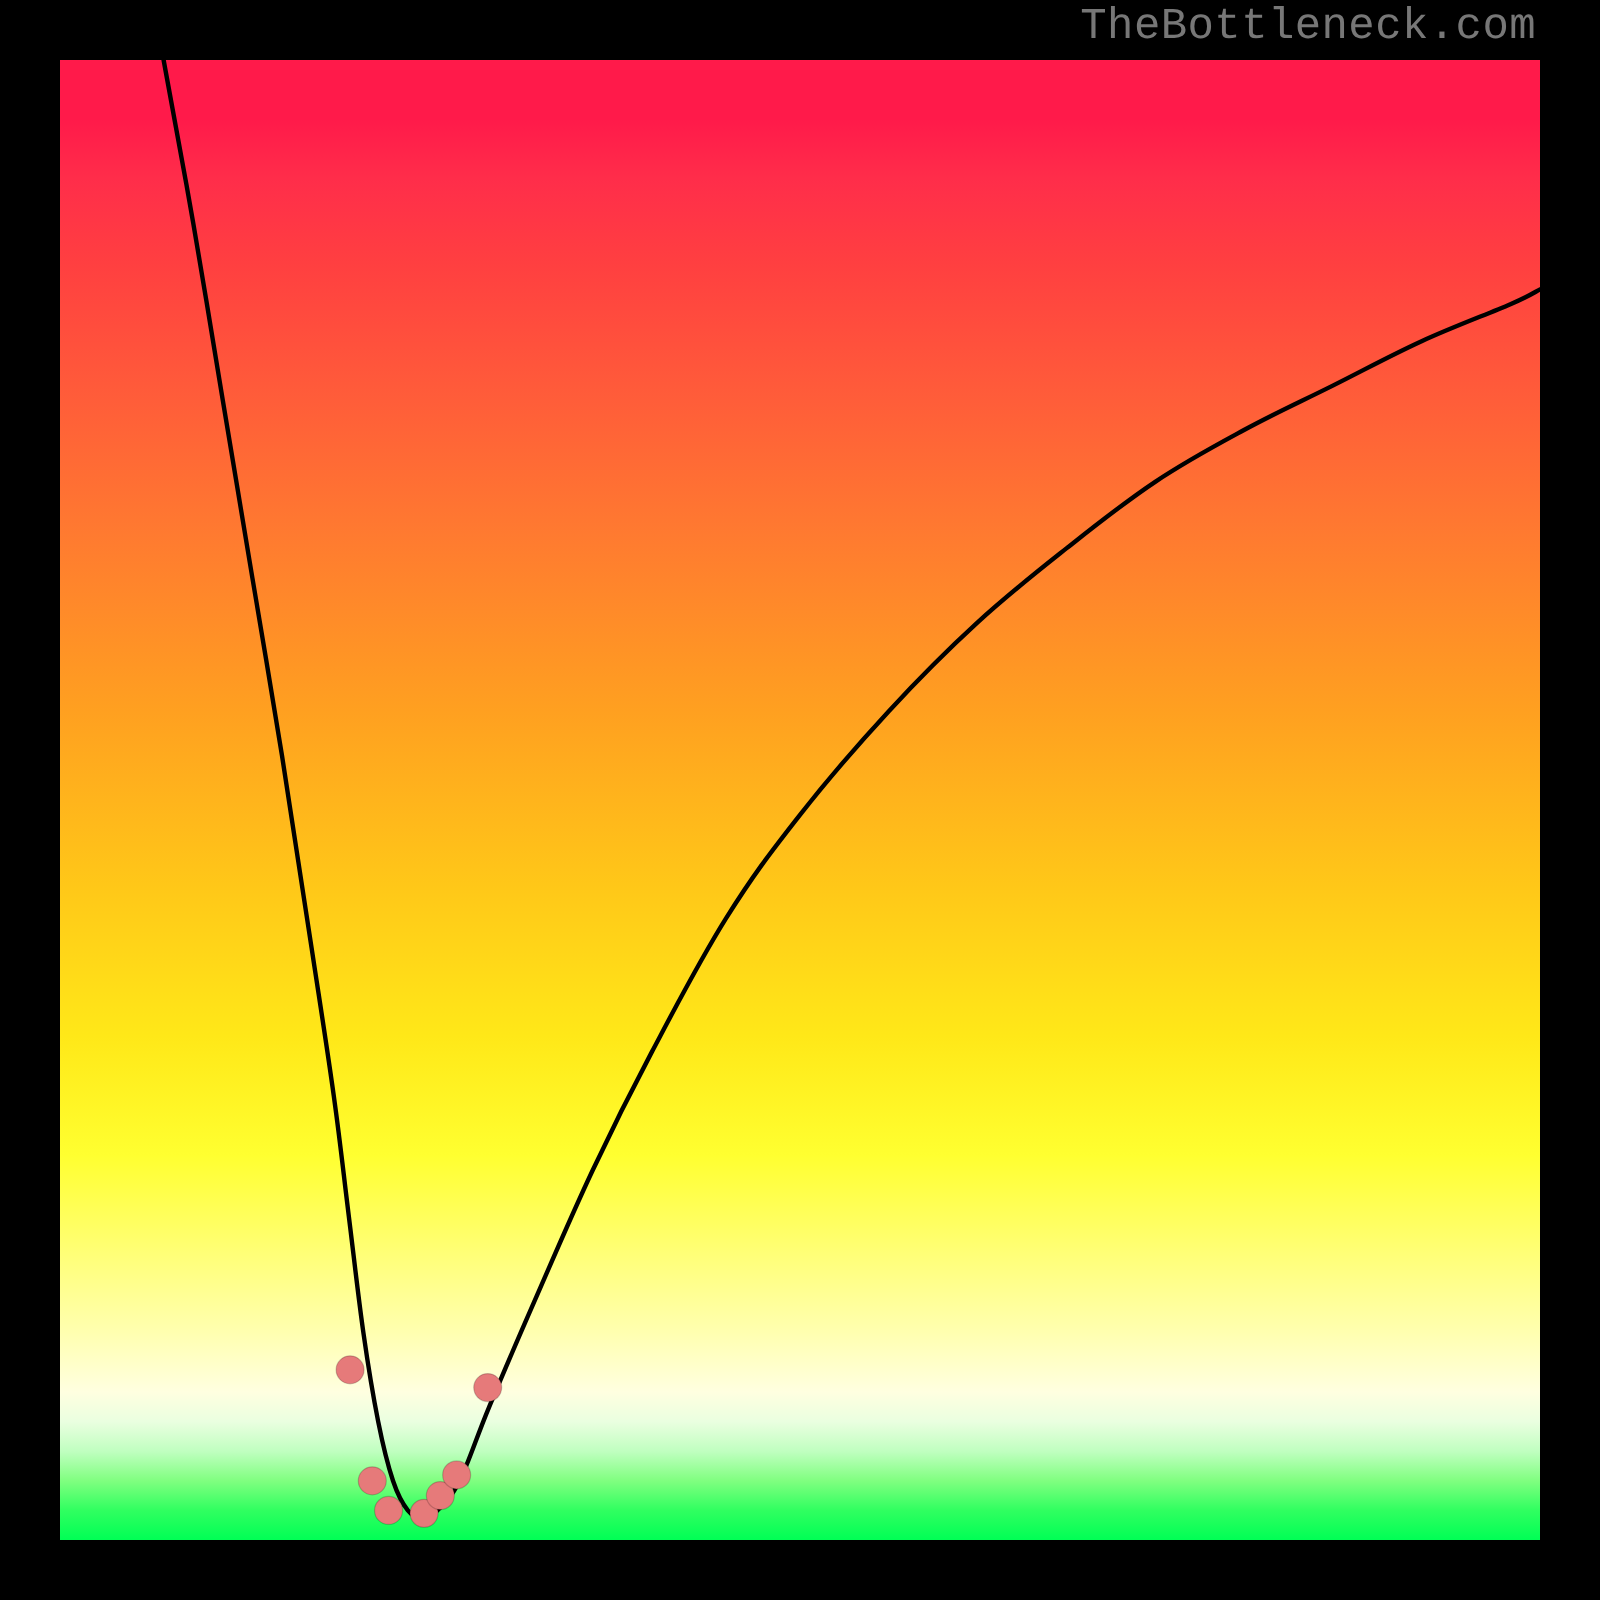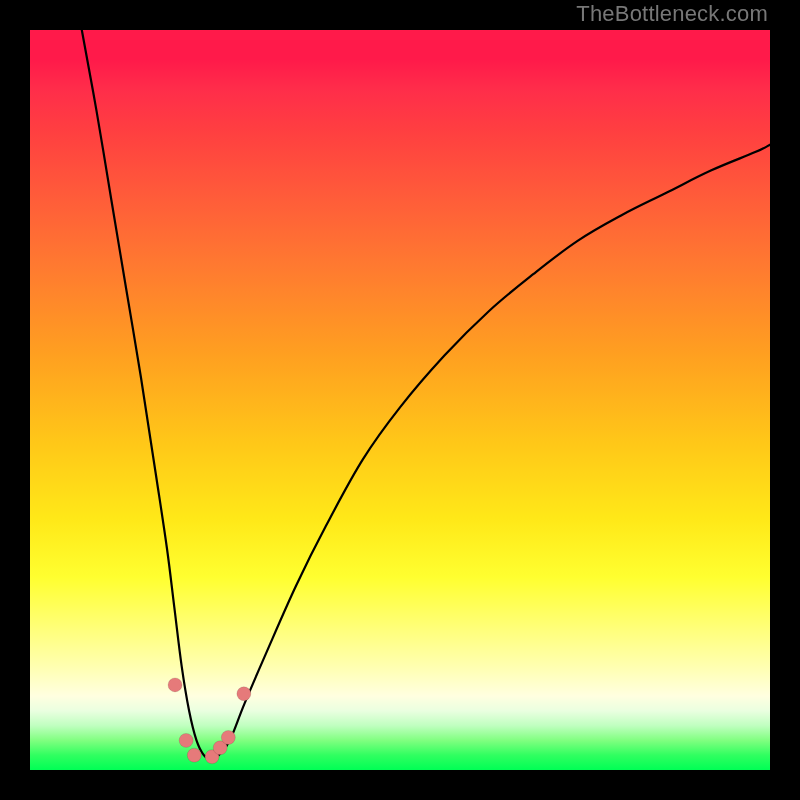--- a/index.html
+++ b/index.html
@@ -44,20 +44,21 @@
       #00ff55 100%
     );
   }
   .attribution {
     position: absolute;
     top: 1px;
     right: 32px;
     color: #777;
     font-size: 22px;
     letter-spacing: 0.2px;
+    font-family: Liberation Mono, monospace;
   }
   svg.plot {
     position: absolute;
     left: 30px;
     top: 30px;
     width: 740px;
     height: 740px;
     overflow: visible;
   }
   .markers circle {

